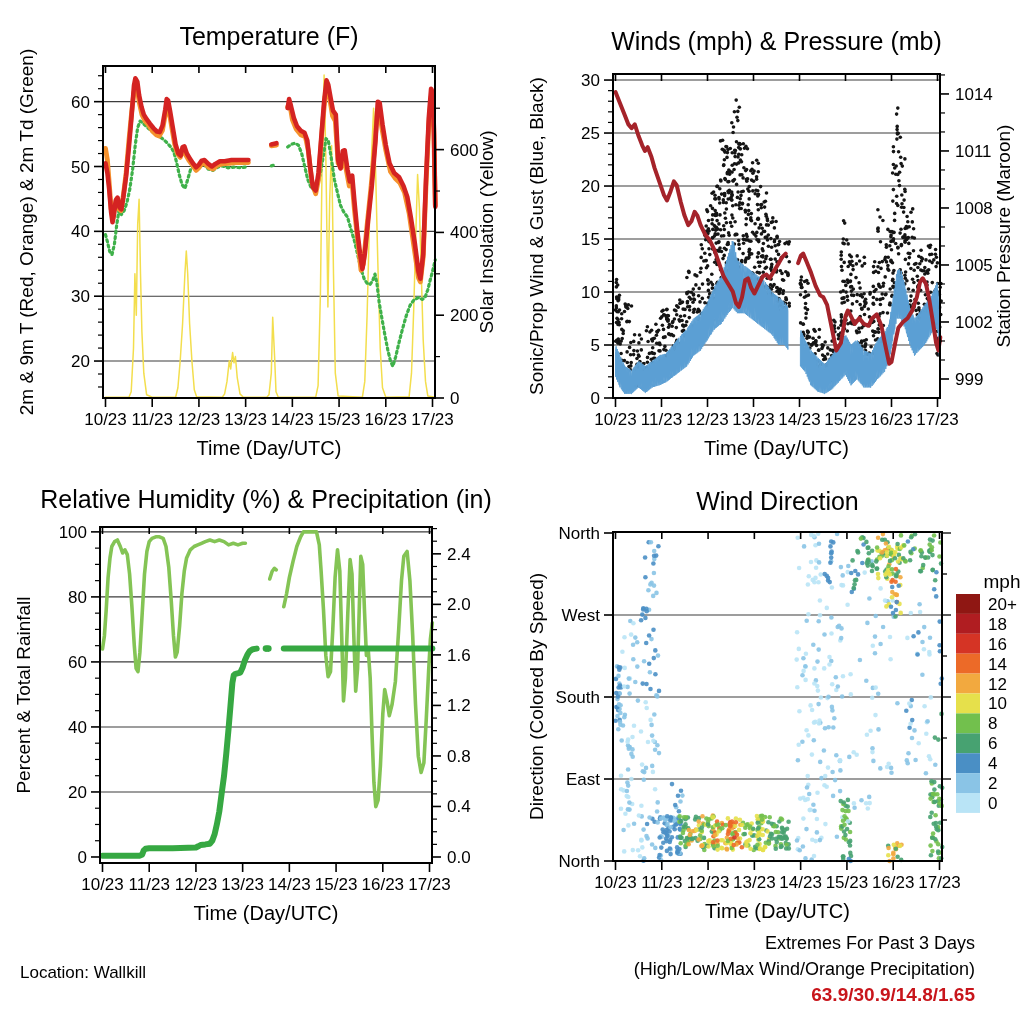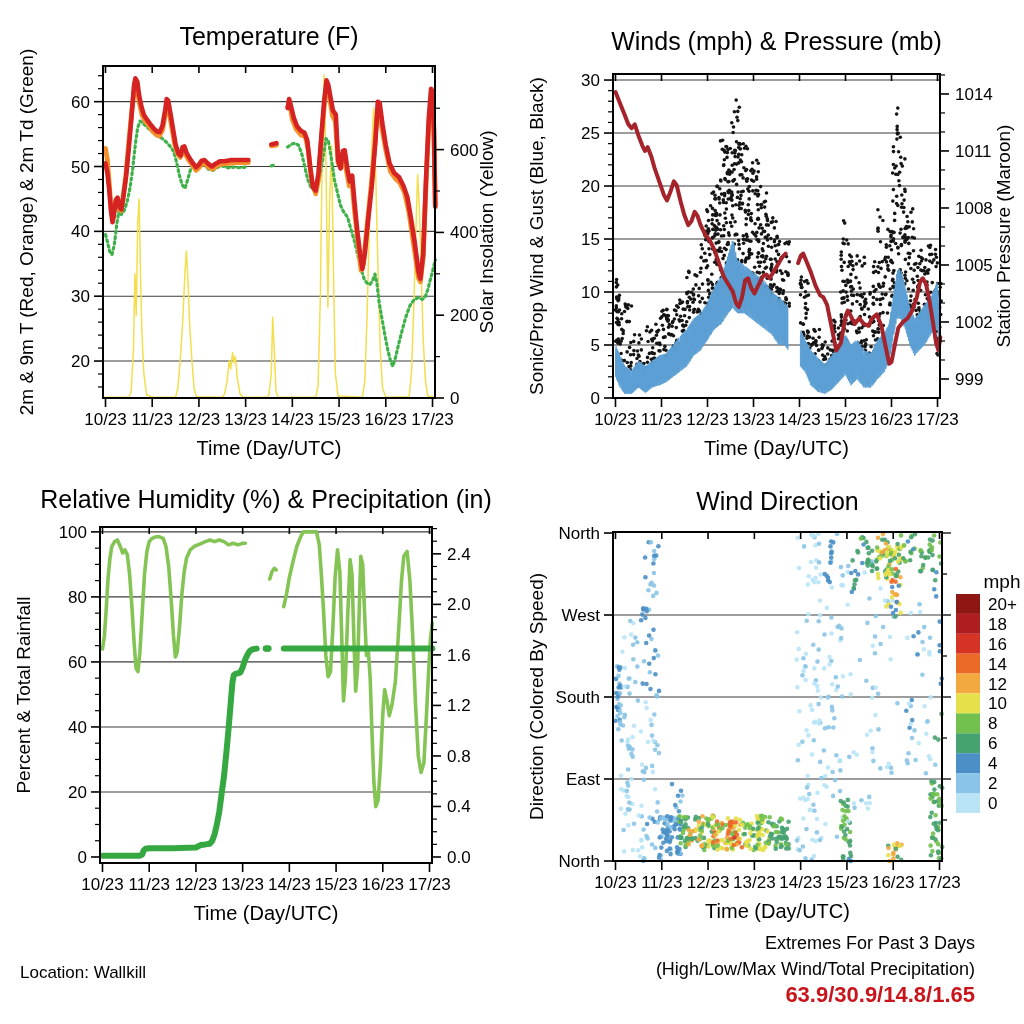--- a/index.html
+++ b/index.html
@@ -1,20 +1,20 @@
 <!DOCTYPE html>
 <html><head>
 <meta charset="utf-8">
 <style>
   html,body{margin:0;padding:0;background:#fff;}
   body{width:1024px;height:1024px;position:relative;font-family:"Liberation Sans",sans-serif;color:#000;overflow:hidden;}
   #charts{position:absolute;left:0;top:0;}
   .footer-left{position:absolute;left:20px;top:920px;font-size:17px;line-height:21px;white-space:pre;}
   .extremes{position:absolute;right:49px;top:930px;text-align:right;font-size:18px;line-height:26px;}
-  .extremes .vals{font-weight:bold;font-size:22px;}
+  .extremes .vals{font-weight:bold;font-size:19px;}
   svg text{fill:#000;}
 </style>
 </head>
 <body>
 
 <div id="app">
   <svg id="charts" width="1024" height="1024">
       <g>
         <line x1="103" x2="435" y1="361.0390625" y2="361.0390625" stroke="#3c3c3c" stroke-width="1.1"></line>
         <line x1="103" x2="435" y1="296.1953125" y2="296.1953125" stroke="#3c3c3c" stroke-width="1.1"></line>
@@ -2780,16 +2780,16 @@
   <div class="footer-left">
     <div>Location: Wallkill</div>
     
     
     
     
   </div>
 
   <div class="extremes">
     <div>Extremes For Past 3 Days</div>
-    <div>(High/Low/Max Wind/Total Precipitation)</div>
+    <div>(High/Low/Max Wind/Orange Precipitation)</div>
     <div class="vals" style="color: rgb(200, 21, 27);">63.9/30.9/14.8/1.65</div>
   </div>
 </div>
 
 </body></html>

